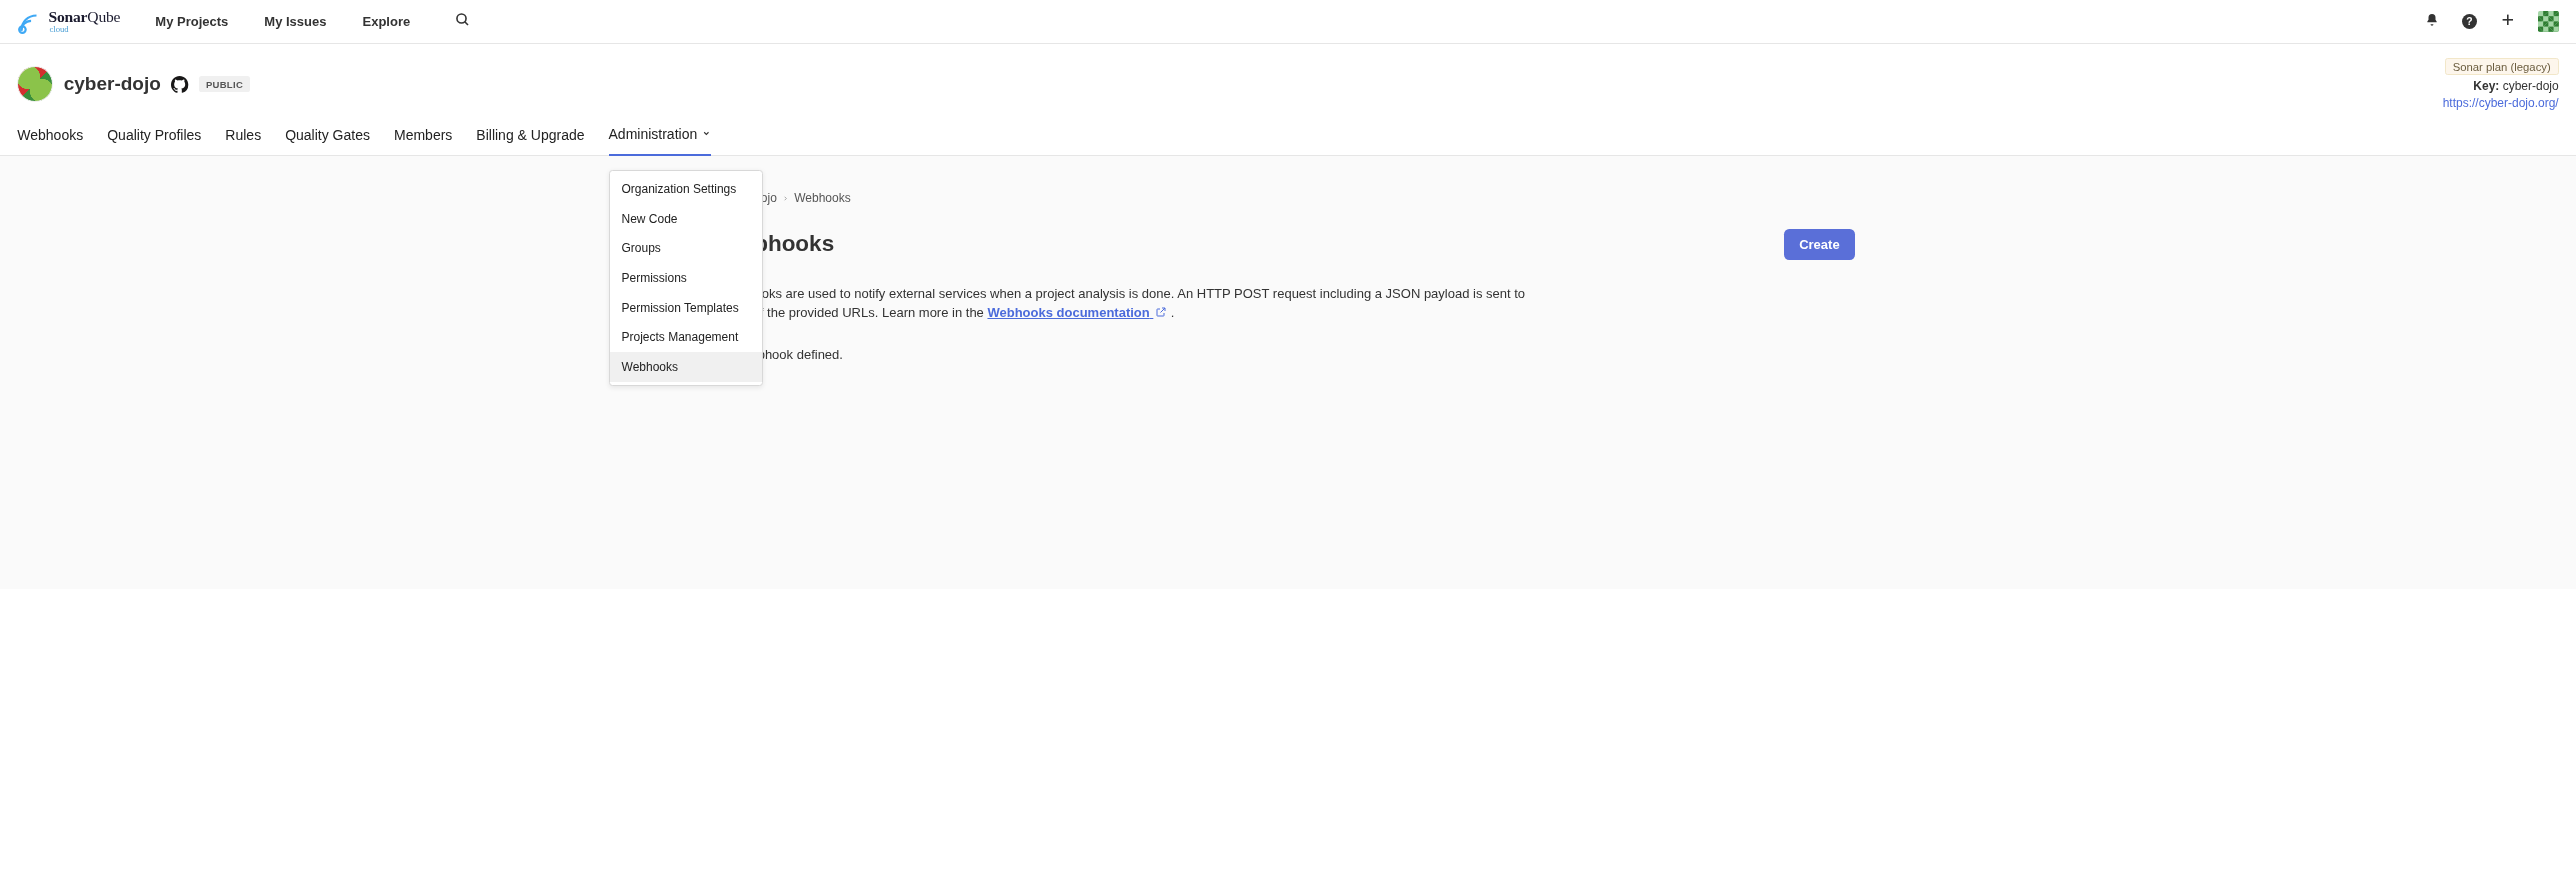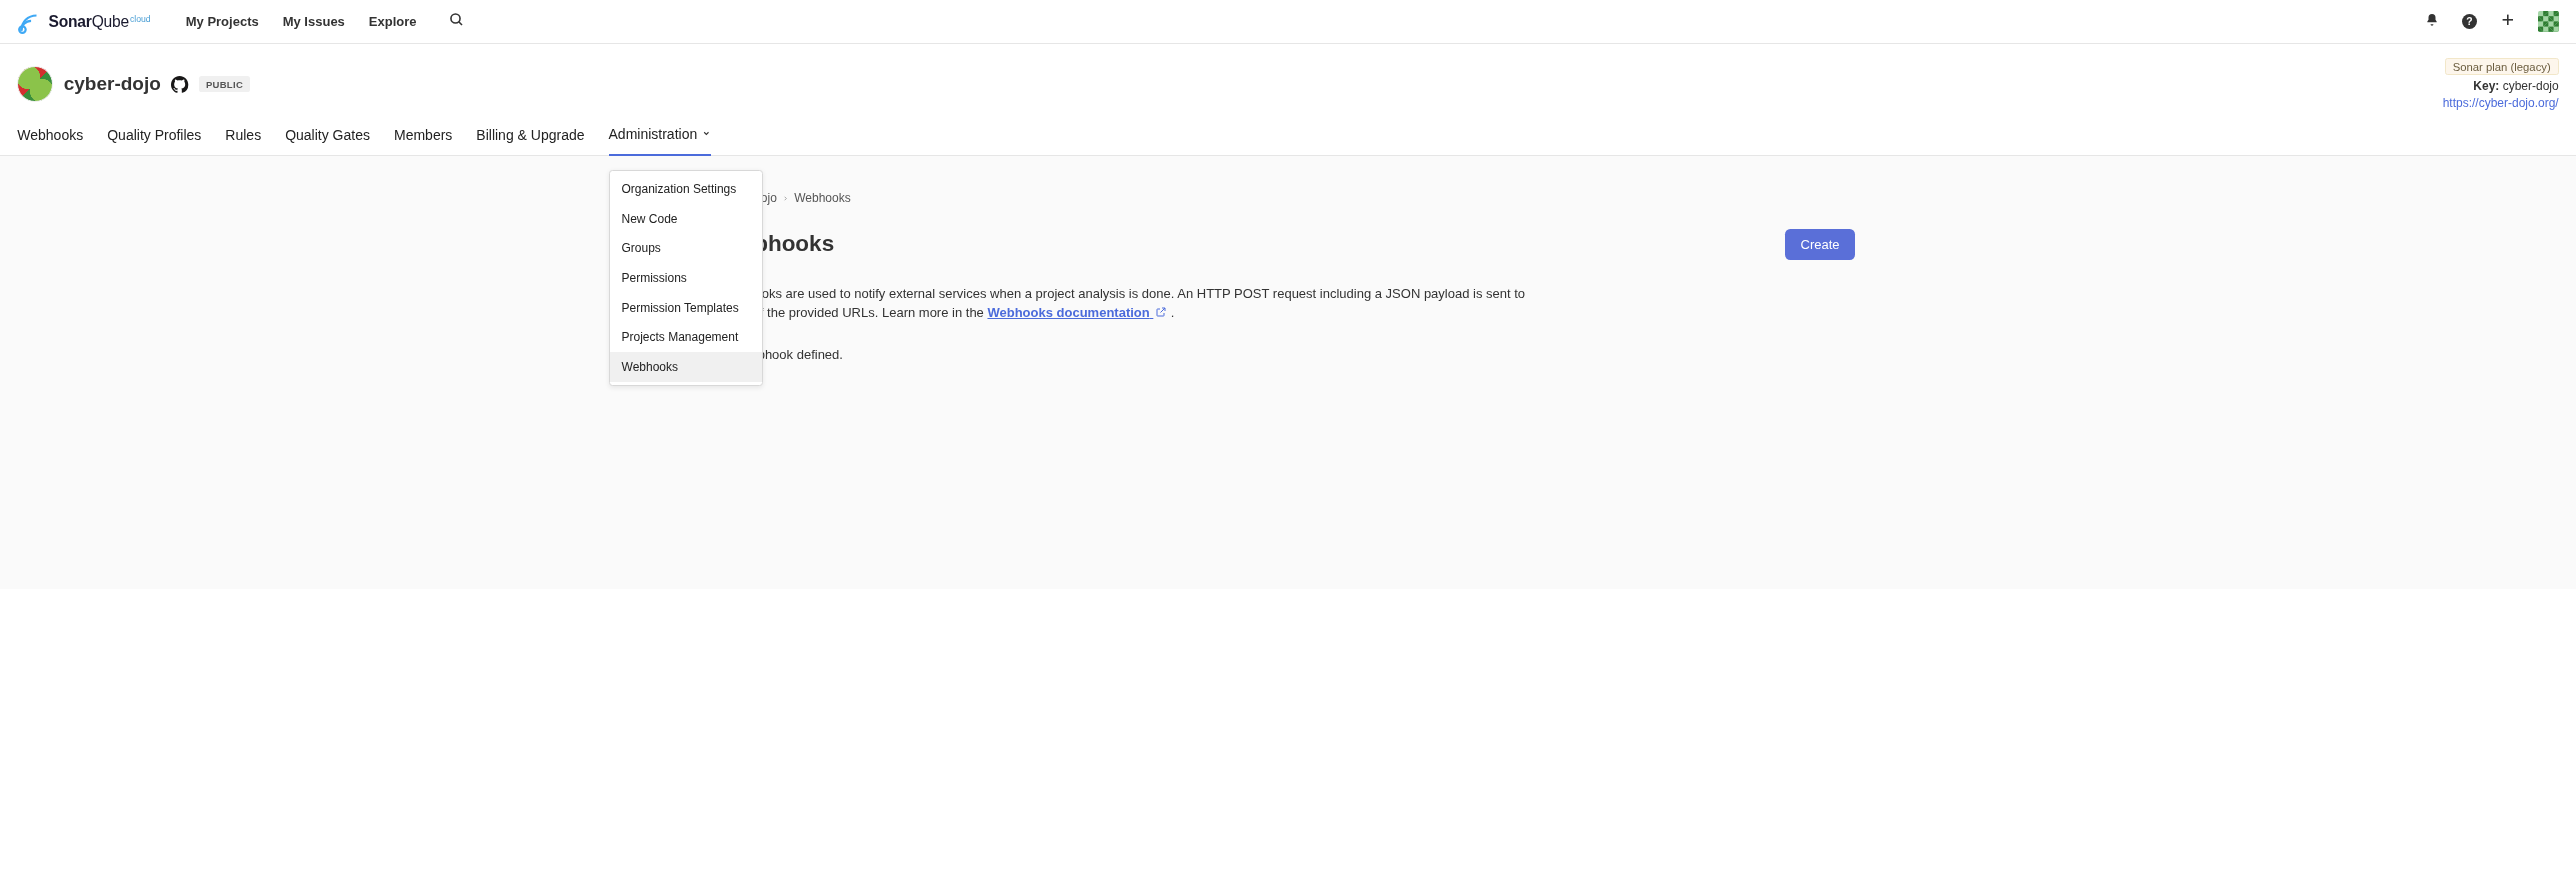--- a/index.html
+++ b/index.html
@@ -15,25 +15,25 @@
     height: 44px;
     padding: 0 17.3px;
     border-bottom: 0.9px solid #e6e6e6;
   }
   .logo {
     display: flex;
     align-items: center;
     margin-right: 35px;
   }
   .logo svg { margin-right: 5.2px; }
-  .logo-text { display: flex; flex-direction: row; line-height: 1; }
+  .logo-text { display: flex; flex-direction: column; line-height: 1; font-family: Liberation Serif, serif; }
   .logo-main { font-size: 15.6px; font-weight: 600; color: #1a1a2e; letter-spacing: -0.2px;}
   .logo-main .thin { font-weight: 400; }
   .logo-sub { font-size: 8.7px; color: #4b9fd5; margin-top: 0.9px; padding-left: 0.9px;}
-  .topnav { display: flex; gap: 24px; font-size: 13px; font-weight: 600; color: #333; align-items:center;}
+  .topnav { display: flex; gap: 36px; font-size: 13px; font-weight: 600; color: #333; align-items:center;}
   .topnav a { color: #333; text-decoration: none; cursor: pointer;}
   .topnav-search { font-size: 14.7px; margin-left: 8.7px; cursor:pointer;}
   .topbar-spacer { flex: 1; }
   .toptools { display: flex; gap: 22.5px; align-items: center; font-size: 15.6px; }
   .toptools .icon { cursor: pointer; color:#333; }
   .avatar {
     width: 21px; height: 21px;
     display: inline-block;
     background:
       linear-gradient(45deg, #2e7d32 25%, transparent 25%),
@@ -144,21 +144,21 @@
   .breadcrumb .crumb { cursor:pointer; }
   .breadcrumb .sep { color:#999; font-size:10.4px; }
   .page-title-row {
     display:flex; align-items:center; margin-bottom: 24px;
   }
   .page-title { font-size: 22.5px; font-weight: 800; }
   .create-btn {
     margin-left:auto;
     background:#5a6fd8; color:#fff;
     border:none; border-radius:5.2px;
-    font-size:13px; font-weight:400;
+    font-size:13px; font-weight:700;
     padding: 7.8px 15.6px; cursor:pointer;
   }
   .desc { font-size:13px; line-height:1.5; color:#333; max-width: 831px; margin-bottom: 24px; }
   .desc a { color:#4b6bdb; font-weight:600; text-decoration: underline; }
   .ext-link-icon { display:inline-block; vertical-align:middle; margin-left:1.7px; }
   .empty-state { font-size:13px; color:#333; }
 </style>
 </head>
 <body>
 

